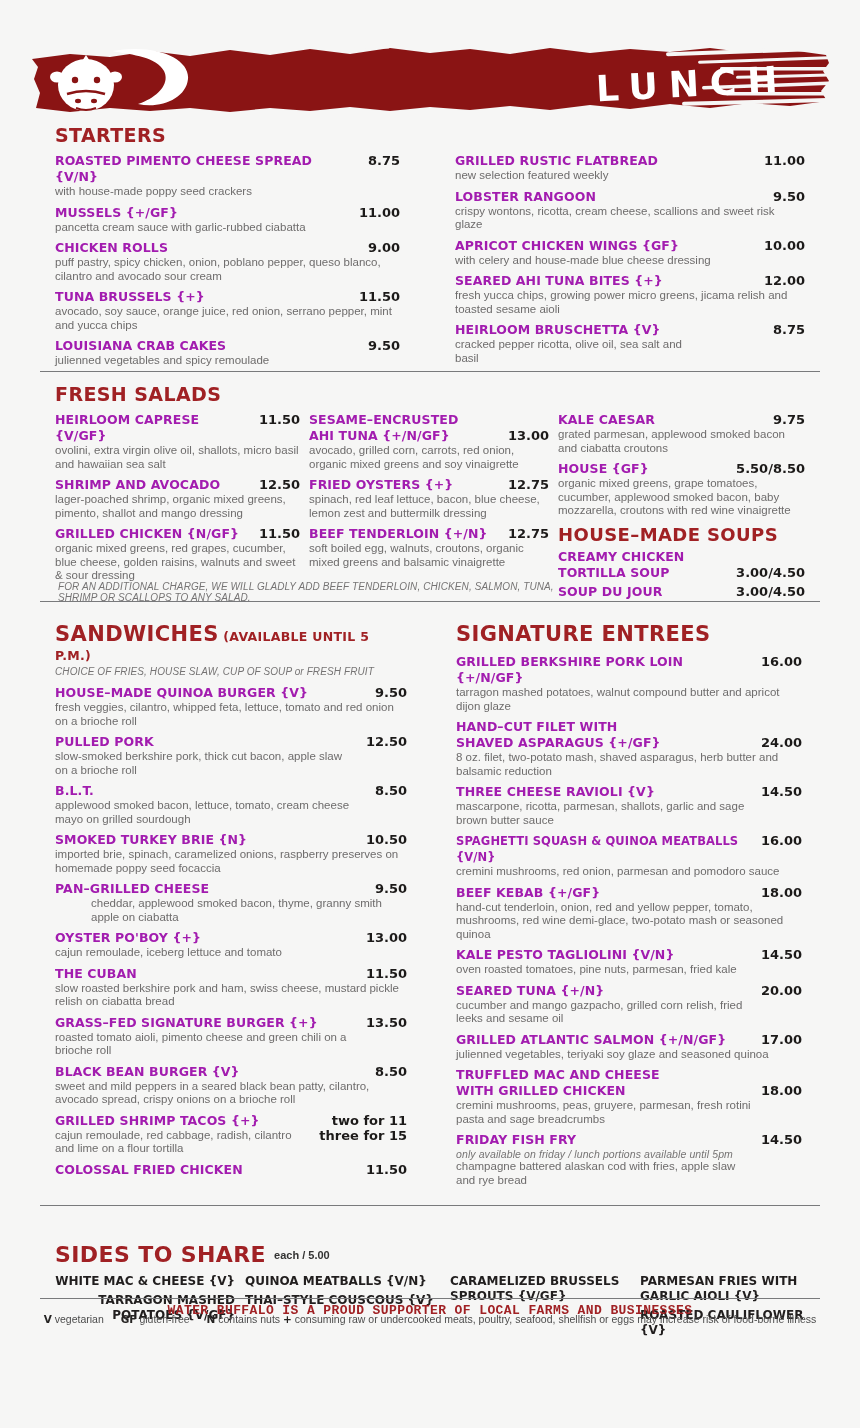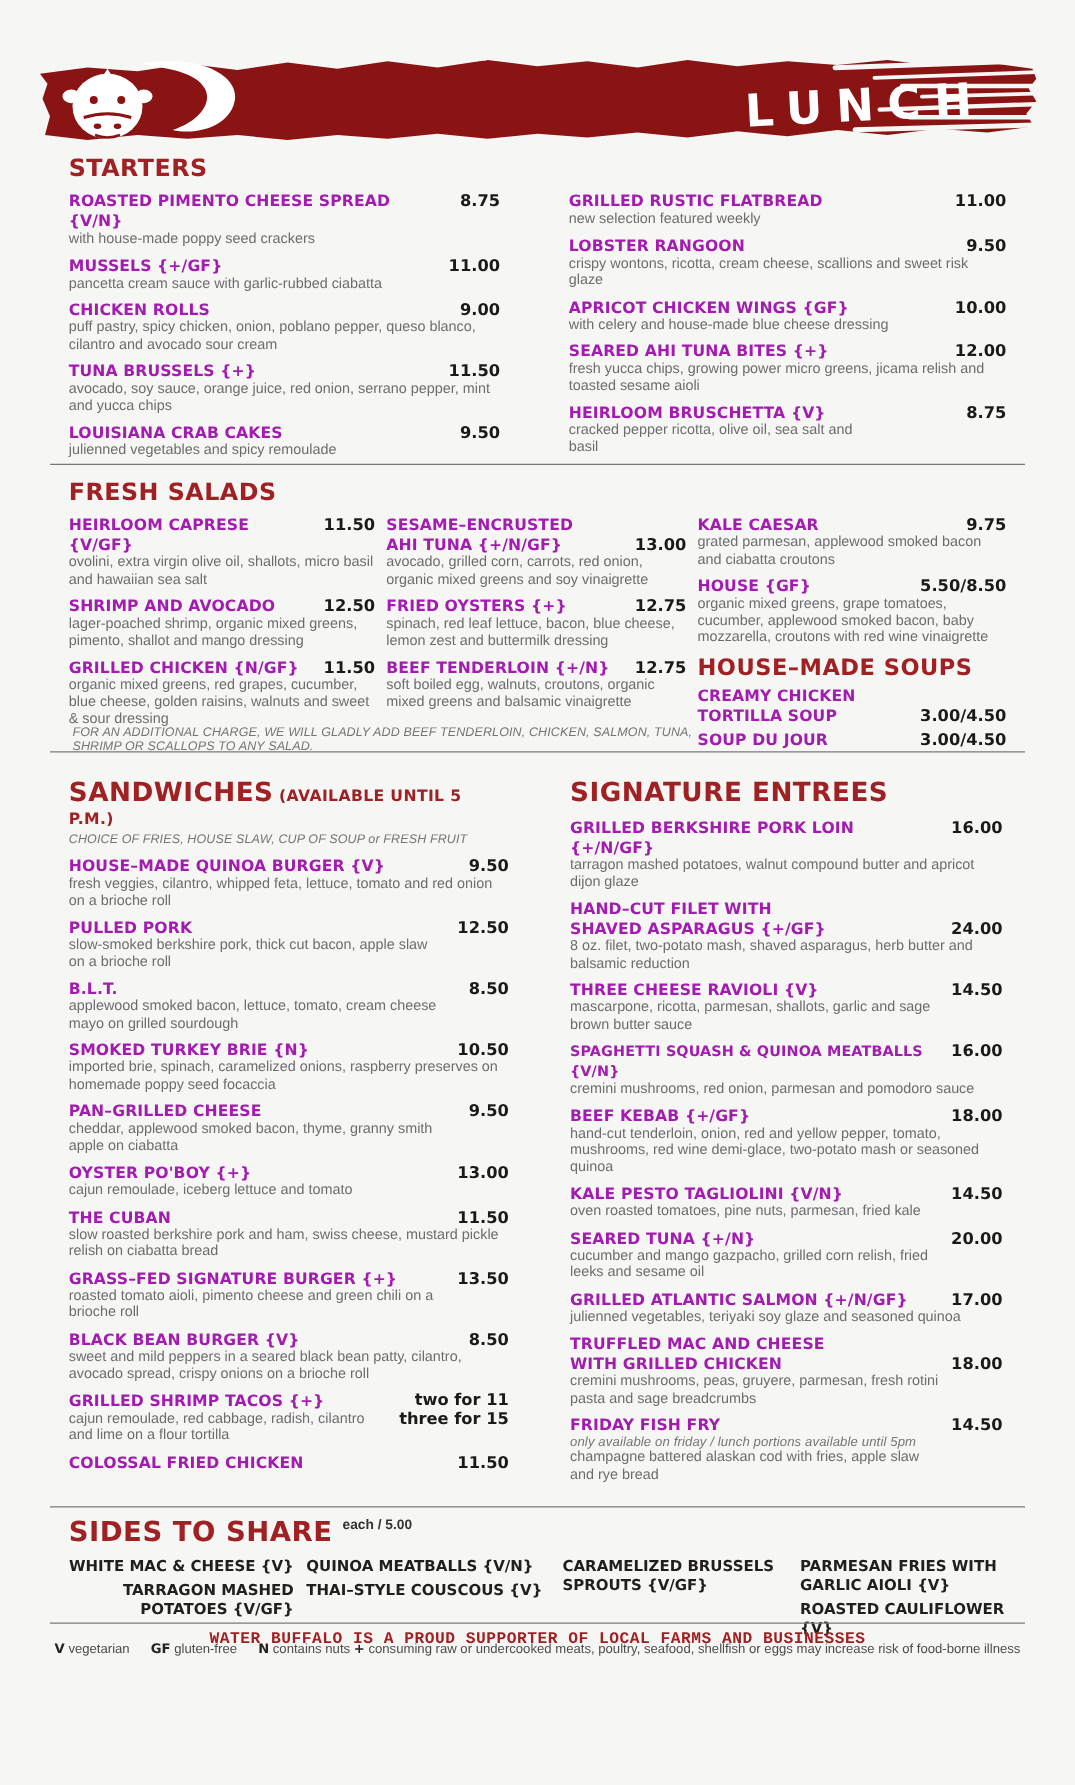--- a/index.html
+++ b/index.html
@@ -281,21 +281,21 @@
             <span class="nm">SMOKED TURKEY BRIE {N}</span>
             <span class="pr">10.50</span>
           </div>
         <div class="ds">imported brie, spinach, caramelized onions, raspberry preserves on homemade poppy seed focaccia</div>
       </div>
       <div class="item">
         <div class="line">
             <span class="nm">PAN–GRILLED CHEESE</span>
             <span class="pr">9.50</span>
           </div>
-        <div class="ds" style="max-width:300px;">cheddar, applewood smoked bacon, thyme, granny smith apple on ciabatta</div>
+        <div class="ds" style="max-width:300px;margin-left:36px;">cheddar, applewood smoked bacon, thyme, granny smith apple on ciabatta</div>
       </div>
       <div class="item">
         <div class="line">
             <span class="nm">OYSTER PO'BOY {+}</span>
             <span class="pr">13.00</span>
           </div>
         <div class="ds">cajun remoulade, iceberg lettuce and tomato</div>
       </div>
       <div class="item">
         <div class="line">
@@ -419,21 +419,21 @@
           </div>
         <div class="note-i" style="font-size:10.5px;">only available on friday / lunch portions available until 5pm</div>
         <div class="ds" style="max-width:300px;">champagne battered alaskan cod with fries, apple slaw and rye bread</div>
       </div>
     </div>
   </div>
 
   <div class="divider" style="top:1205px;"></div>
 
   <div class="abs" style="left:55px;top:1214px;width:750px;">
-    <div style="display:flex;align-items:flex-start;gap:8px;margin-bottom:7px;">
+    <div style="display:flex;align-items:center;gap:8px;margin-bottom:7px;margin-top:28px;">
       <span class="hd big" style="font-size:22px;margin:0;">SIDES TO SHARE</span>
       <span style="font-size:11px;font-weight:bold;color:#333;">each / 5.00</span>
     </div>
     <div class="cols" style="justify-content:space-between;">
       <div style="width:180px;text-align:right;">
         <div class="side-nm">WHITE MAC &amp; CHEESE {V}</div>
         <div class="side-nm">TARRAGON MASHED POTATOES {V/GF}</div>
       </div>
       <div style="width:195px;">
         <div class="side-nm">QUINOA MEATBALLS {V/N}</div>

